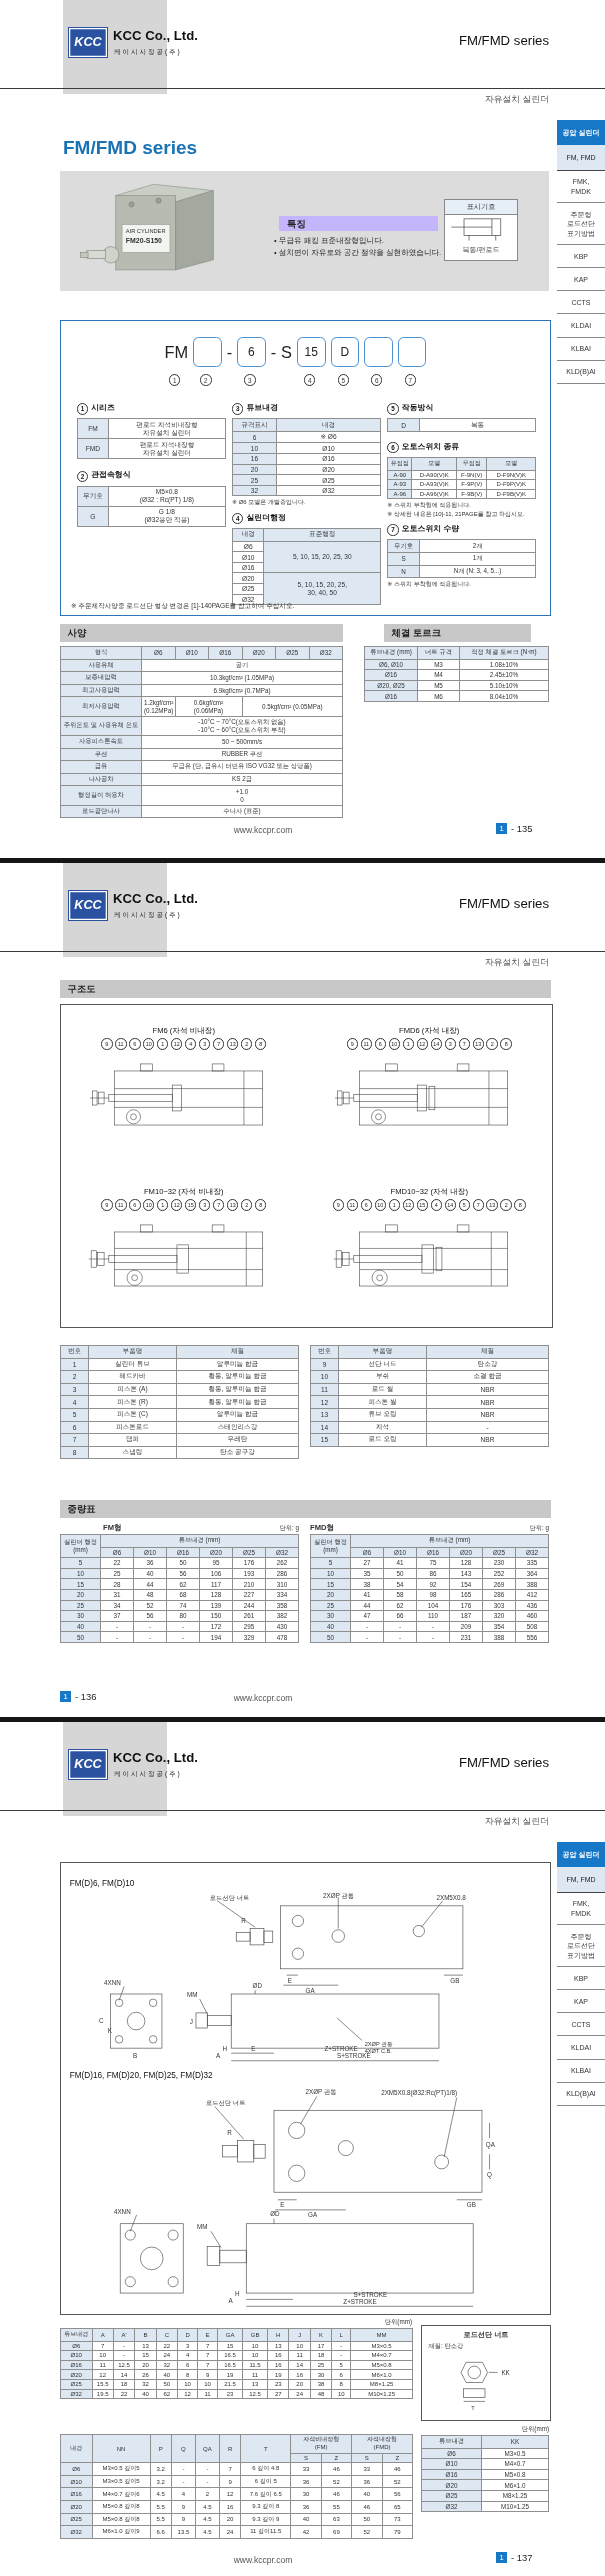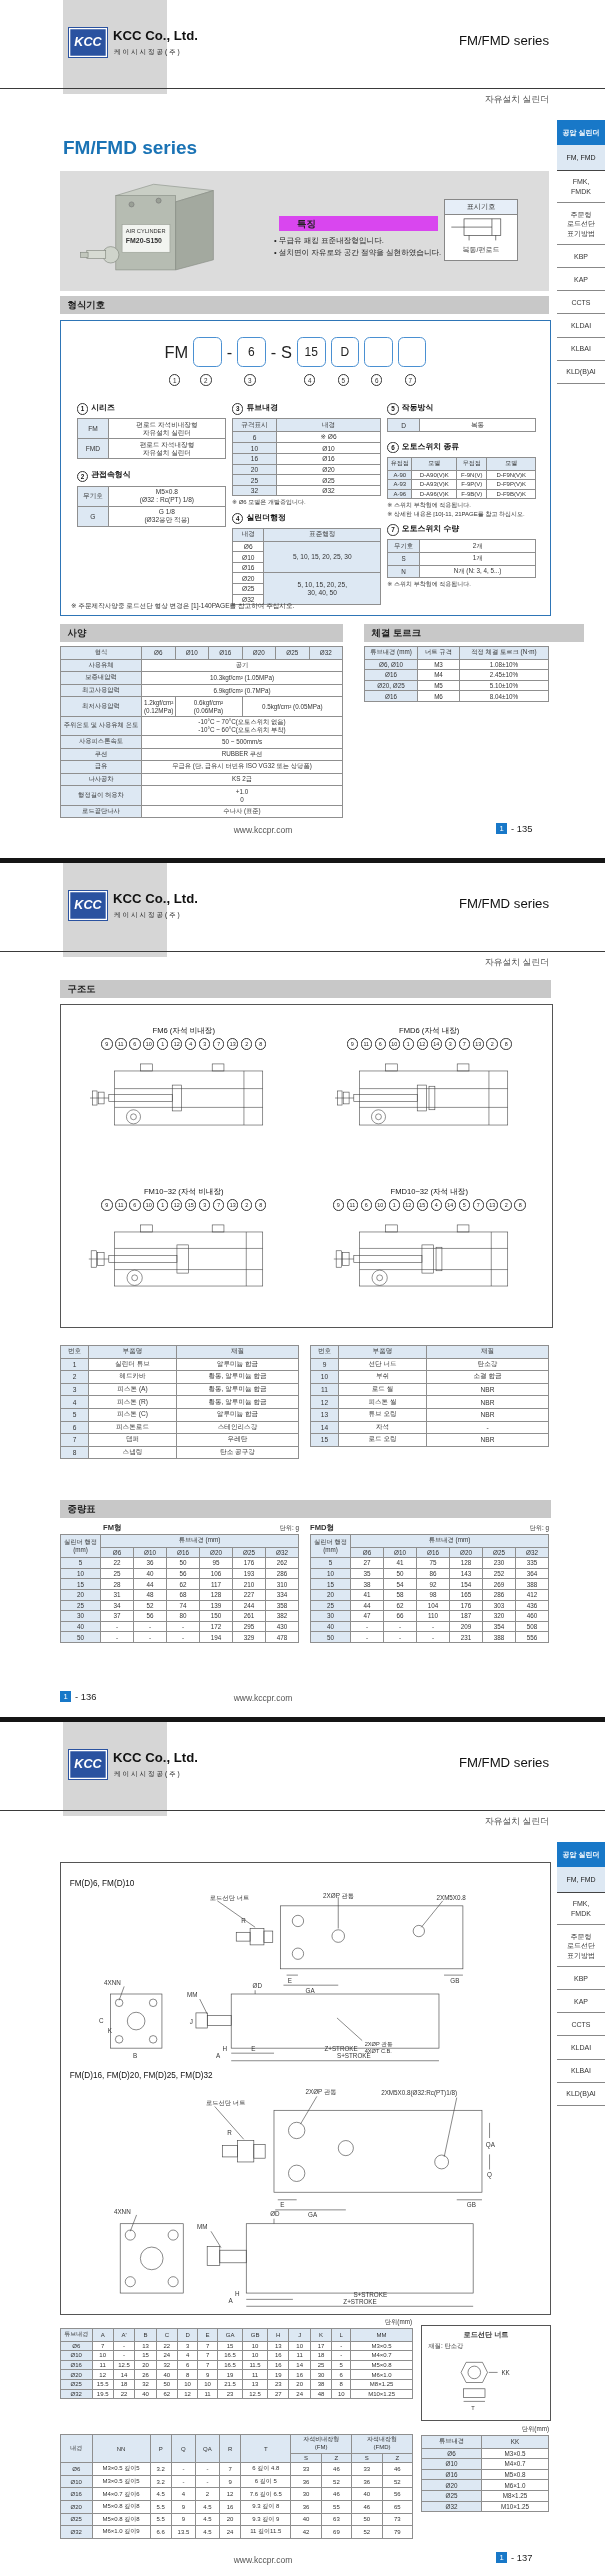--- a/index.html
+++ b/index.html
@@ -35,21 +35,21 @@
   .note{font-size:6px;color:#333;line-height:1.4;}
   .blk-t{font-size:7.9px;font-weight:bold;color:#111;margin:0 0 3.8px 0;}
   .circ{display:inline-flex;width:9.4px;height:9.4px;border:0.6px solid #333;border-radius:50%;font-size:6.3px;align-items:center;justify-content:center;margin-right:3.1px;vertical-align:-1.3px;background:#fff;}
   
   .mc{display:flex;align-items:flex-start;}
   .mcs{display:flex;flex-direction:column;align-items:center;margin:0 2.5px;}
   .mct{font-size:16.4px;color:#222;height:30px;display:flex;align-items:center;}
   .mcb{width:26.5px;height:28px;border:1.3px solid #4a90d2;border-radius:5.7px;display:flex;align-items:center;justify-content:center;font-size:12px;color:#222;background:#fff;}
   .mcn{margin-top:7px;}
   
-  .feat-bar{background:#d946ef;color:#222;font-size:9.4px;font-weight:bold;line-height:15px;padding-left:18px;height:15px;box-sizing:border-box;}
+  .feat-bar{background:#c4b5fd;color:#222;font-size:9.4px;font-weight:bold;line-height:15px;padding-left:8px;height:15px;box-sizing:border-box;}
   .bullets{font-size:7.6px;color:#222;line-height:1.6;}
   .bullets li{list-style:none;}
   .bullets li:before{content:"\2022  ";}
   
   .sym{border:0.6px solid #888;background:#fff;}
   .sym-t{background:#e6eef8;border-bottom:0.6px solid #888;font-size:7.2px;text-align:center;height:14px;line-height:14px;}
   
   .dg{display:flex;flex-direction:column;align-items:center;}
   .dg-l{font-size:7.6px;color:#111;margin-bottom:2.5px;}
   .balloons{display:flex;margin-bottom:1.3px;}
@@ -99,21 +99,20 @@
         <rect x="30" y="6" width="58" height="26" fill="none" stroke="#333"></rect>
         <line x1="74" y1="6" x2="74" y2="32" stroke="#333"></line>
         <line x1="10" y1="19" x2="74" y2="19" stroke="#333"></line>
         <line x1="38" y1="32" x2="38" y2="40" stroke="#333"></line>
         <line x1="80" y1="32" x2="80" y2="40" stroke="#333"></line>
       </svg>
       <div style="text-align:center;font-size:7px;">복동/편로드</div>
     </div>
   </div>
 
-  <div class="abs bar" style="left:60px;top:296px;width:489px;">형식기호</div>
   <div class="abs bluebox" style="left:60px;top:320px;width:489px;height:294px;">
     <div class="abs mc" style="left:101px;top:16.4px;">
       <div class="mcs">
           <div class="mct">FM</div>
           <span class="circ mcn">1</span>
         </div>
       <div class="mcs">
           <div class="mcb"></div>
           <span class="circ mcn">2</span>
         </div>
@@ -419,21 +418,21 @@
           <td colspan="6" class="pre">+1.0
 0</td>
         </tr>
       <tr>
           <td>로드끝단나사</td>
           <td colspan="6">수나사 (표준)</td>
         </tr>
     </tbody>
   </table>
 
-  <div class="abs bar" style="left:364px;top:624px;width:220px;">체결 토르크</div>
+  <div class="abs bar" style="left:384px;top:624px;width:147px;">체결 토르크</div>
   <table class="t fc abs" style="left:364px;top:646px;width:185px;font-size:6.3px;">
     <colgroup>
         <col style="width:53px">
         <col style="width:42px">
         <col>
       </colgroup>
     <thead>
         <tr>
           <th>튜브내경 (mm)</th>
           <th>너트 규격</th>

